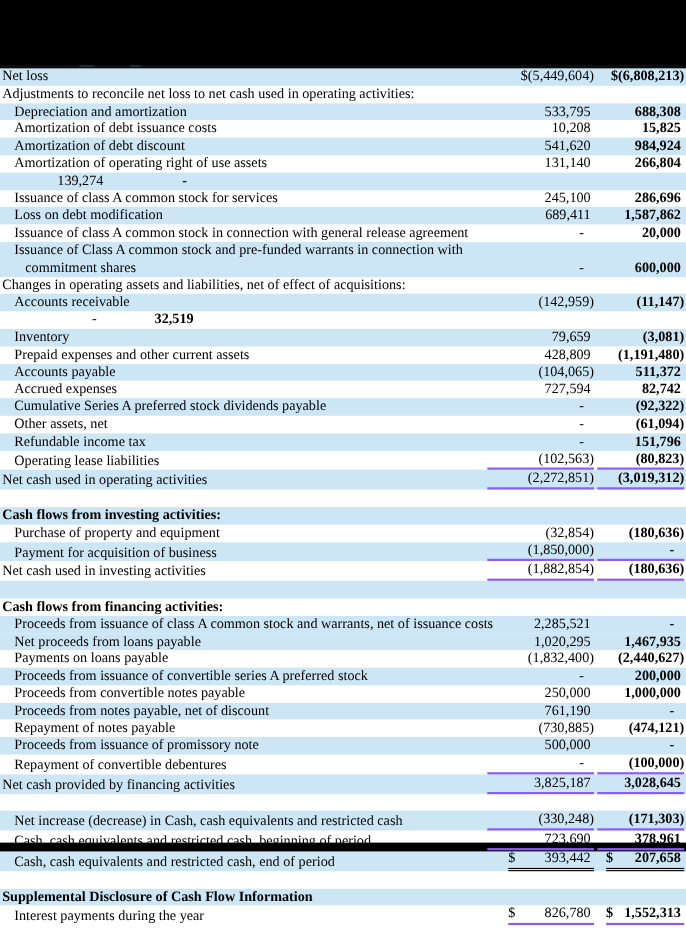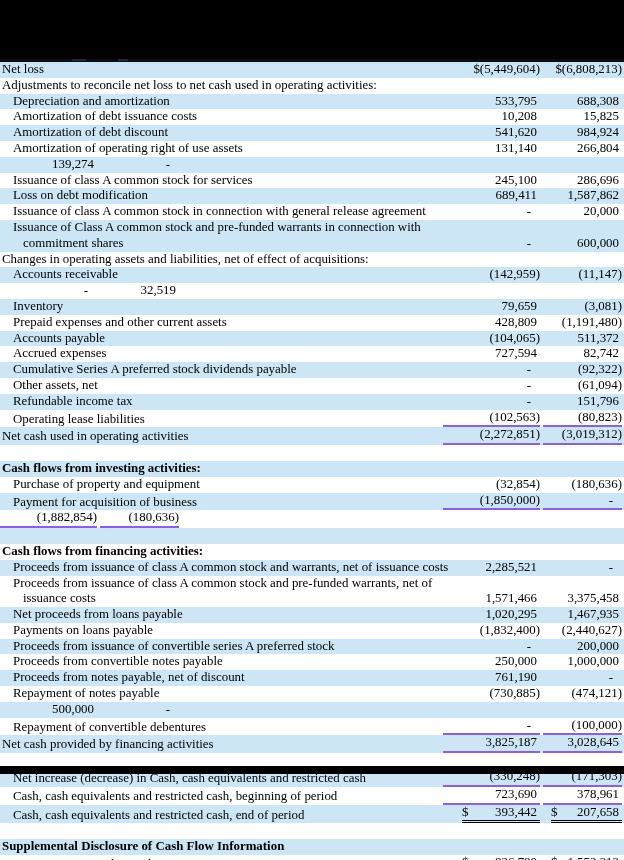--- a/index.html
+++ b/index.html
@@ -16,21 +16,21 @@
   .table{height:704px;}
   .row{display:flex;align-items:flex-end;min-height:15.8px;padding-right:2px;}
   .row.blue{background:var(--stripe,#cce6f5);}
   .row.bold{font-weight:bold;justify-content:flex-end;}
   .label{flex:1 1 auto;min-width:0;white-space:nowrap;line-height:15.8px;}
   .ind0{padding-left:2px;}
   .ind1{padding-left:13px;}
   .label .l2{padding-left:10px;}
   .cell{flex:0 0 auto;display:flex;justify-content:flex-end;line-height:15.8px;}
   .c1{width:97px;}
-  .c2{width:79px;margin-left:3px;}
+  .c2{width:79px;margin-left:3px;font-weight:bold;}
   .money{display:flex;justify-content:flex-end;align-items:flex-end;width:100%;padding-right:3px;box-sizing:border-box;}
   .money.us{border-bottom:2px solid #8b5cf6;}
   .money.ud{border-bottom:3px double #000;}
   .money.dol{justify-content:space-between;}
   .money.dol.c1d{width:78px;}
   .money.dol.c2d{width:71px;}
   .val.paren{margin-right:-3px;}
   .val.dash{margin-right:6px;}
 </style>
 </head>
@@ -395,20 +395,23 @@
           <span class="val paren">(1,850,000)</span>
         </div>
       </div>
       <div class="cell c2">
         <div class="money us">
           <span class="val dash">-</span>
         </div>
       </div>
     </div>
     <div class="row">
+      <div class="label ind0">
+        <div>Net cash used in investing activities</div>
+      </div>
       <div class="cell c1">
         <div class="money us">
           <span class="val paren">(1,882,854)</span>
         </div>
       </div>
       <div class="cell c2">
         <div class="money us">
           <span class="val paren">(180,636)</span>
         </div>
       </div>
@@ -429,36 +432,20 @@
         <div class="money">
           <span class="val">2,285,521</span>
         </div>
       </div>
       <div class="cell c2">
         <div class="money">
           <span class="val dash">-</span>
         </div>
       </div>
     </div>
-    <div class="row">
-      <div class="label ind1">
-        <div>Proceeds from issuance of class A common stock and pre-funded warrants, net of</div>
-        <div class="l2">issuance costs</div>
-      </div>
-      <div class="cell c1">
-        <div class="money">
-          <span class="val">1,571,466</span>
-        </div>
-      </div>
-      <div class="cell c2">
-        <div class="money">
-          <span class="val">3,375,458</span>
-        </div>
-      </div>
-    </div>
     <div class="row blue">
       <div class="label ind1">
         <div>Net proceeds from loans payable</div>
       </div>
       <div class="cell c1">
         <div class="money">
           <span class="val">1,020,295</span>
         </div>
       </div>
       <div class="cell c2">
@@ -536,20 +523,23 @@
           <span class="val paren">(730,885)</span>
         </div>
       </div>
       <div class="cell c2">
         <div class="money">
           <span class="val paren">(474,121)</span>
         </div>
       </div>
     </div>
     <div class="row blue">
+      <div class="label ind1">
+        <div>Proceeds from issuance of promissory note</div>
+      </div>
       <div class="cell c1">
         <div class="money">
           <span class="val">500,000</span>
         </div>
       </div>
       <div class="cell c2">
         <div class="money">
           <span class="val dash">-</span>
         </div>
       </div>

